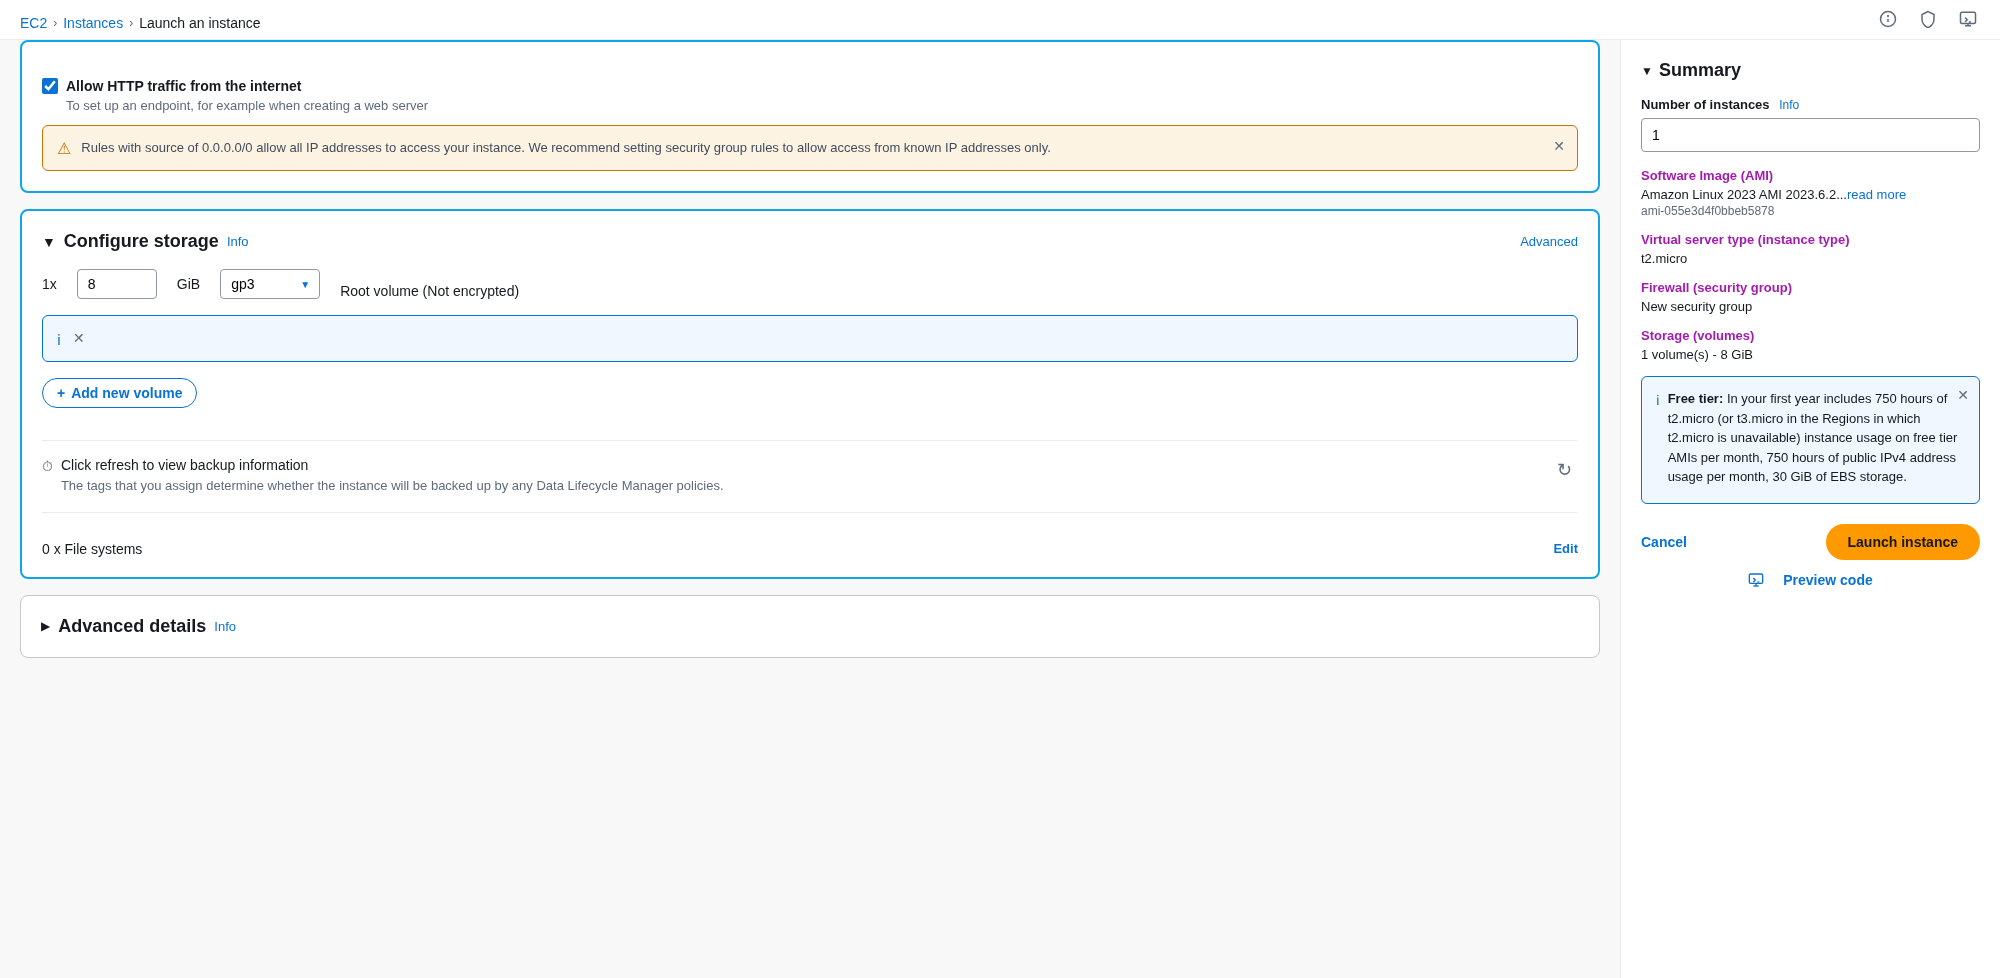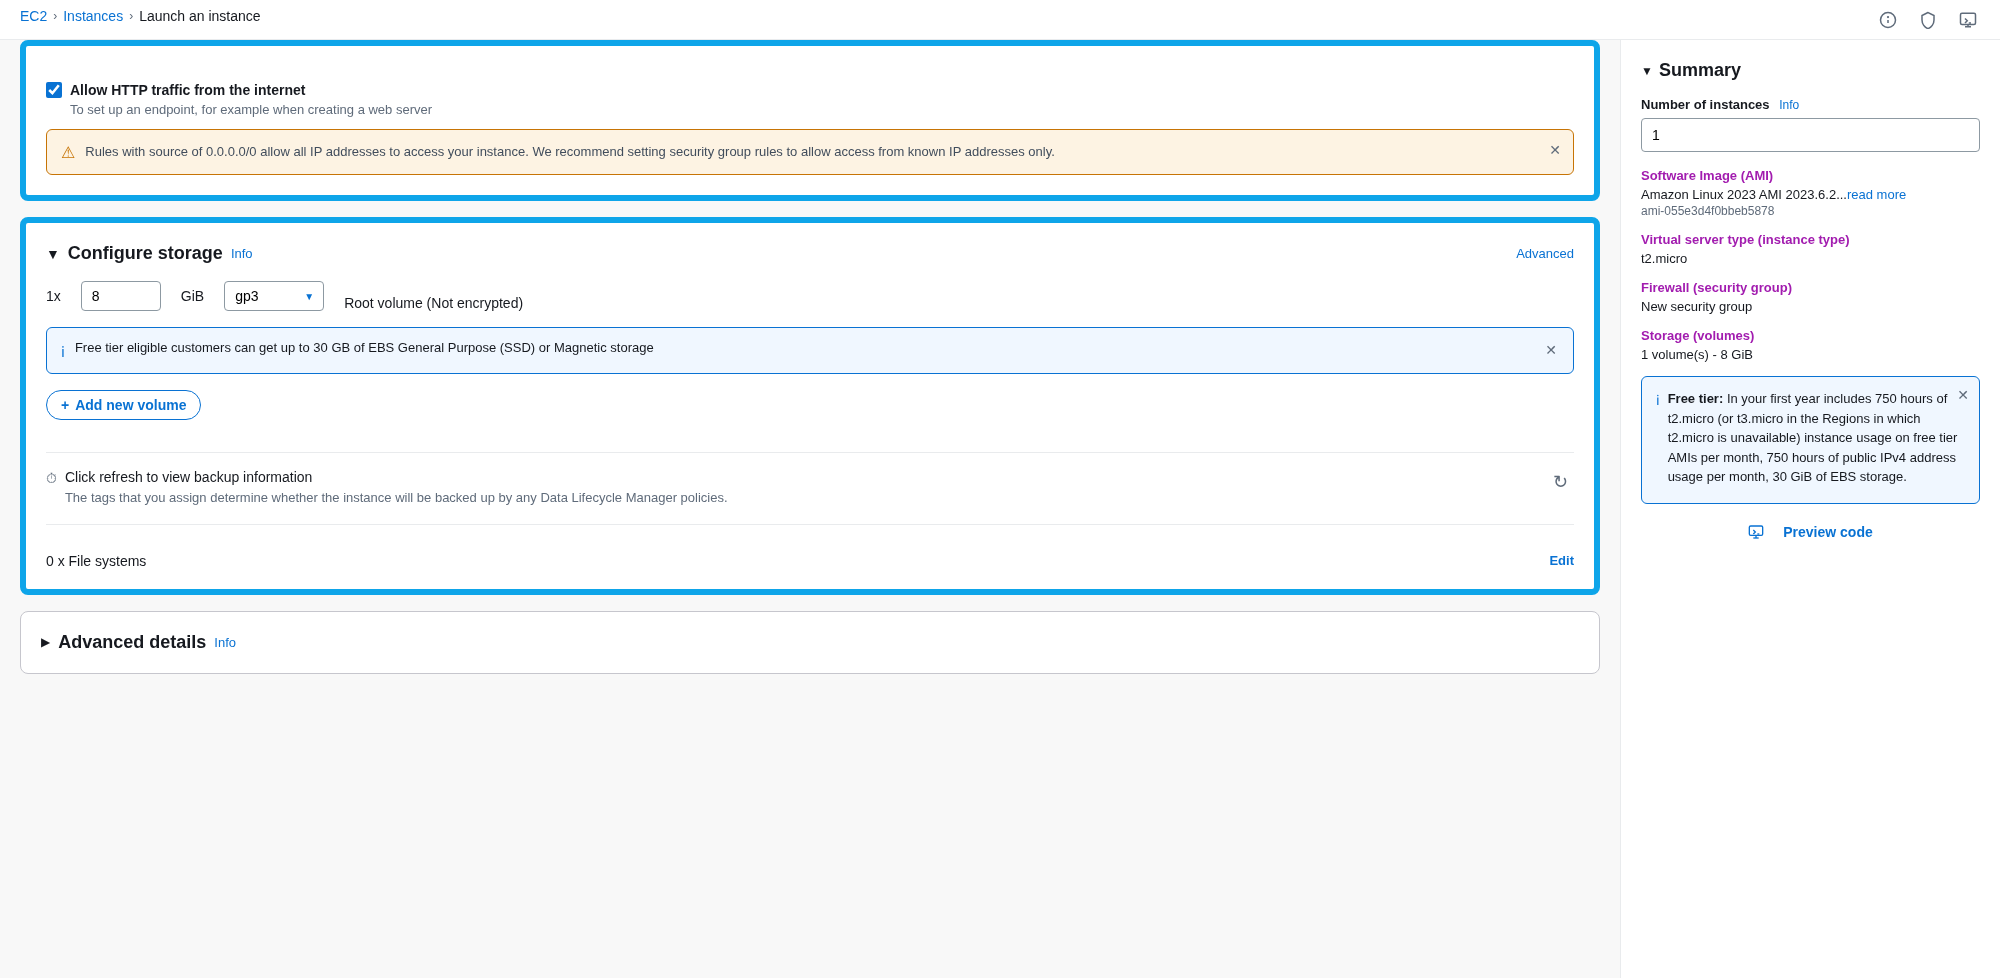--- a/index.html
+++ b/index.html
@@ -6,21 +6,21 @@
     body {
       font-family: "Amazon Ember", Arial, sans-serif;
       font-size: 14px;
       background: #f8f8f8;
       color: #16191f;
     }
 
     
     .top-nav {
       display: flex;
-      align-items: flex-start;
+      align-items: flex-end;
       justify-content: space-between;
       padding: 8px 20px;
       background: #fff;
       border-bottom: 1px solid #e9ebed;
       height: 40px;
     }
     .breadcrumb {
       display: flex;
       align-items: center;
       gap: 6px;
@@ -70,21 +70,21 @@
       background: #fff;
       border-left: 1px solid #e9ebed;
       overflow-y: auto;
       padding: 20px;
       flex-shrink: 0;
     }
 
     
     .section-card {
       background: #fff;
-      border: 6px solid #0ea5e9;
+      border: 2px solid #0ea5e9;
       border-radius: 8px;
       padding: 20px;
       margin-bottom: 16px;
     }
 
     
     .http-section {
       padding: 16px 0 0 0;
     }
     .checkbox-row {
@@ -529,21 +529,20 @@
             <option value="st1">st1</option>
             <option value="standard">standard</option>
           </select>
         </div>
         <span class="volume-label">Root volume  (Not encrypted)</span>
       </div>
 
       
       <div class="info-banner">
         <span class="info-banner-icon">ℹ</span>
-        <span class="info-banner-text">Free tier eligible customers can get up to 30 GB of EBS General Purpose (SSD) or Magnetic storage</span>
         <button class="close-btn" style="position:relative;top:auto;right:auto;">✕</button>
       </div>
 
       
       <button class="add-volume-btn">
         <span>+</span>
         <span>Add new volume</span>
       </button>
 
       <hr class="divider">
@@ -614,20 +613,24 @@
       <button class="free-tier-close">✕</button>
       <div class="free-tier-header">
         <span class="free-tier-icon">ℹ</span>
         <div class="free-tier-text">
           <strong>Free tier:</strong><span> In your first year includes 750 hours of t2.micro (or t3.micro in the Regions in which t2.micro is unavailable) instance usage on free tier AMIs per month, 750 hours of public IPv4 address usage per month, 30 GiB of EBS storage.</span>
         </div>
       </div>
     </div>
 
     
+    <div class="bottom-buttons">
+      <button class="cancel-btn">Cancel</button>
+      <button class="launch-btn">Launch instance</button>
+    </div>
 
     
     <div class="preview-code-row">
       <button class="preview-code-btn">
         <svg width="16" height="16" viewBox="0 0 24 24" fill="none" stroke="currentColor" stroke-width="2">
           <rect x="2" y="3" width="20" height="14" rx="2"></rect>
           <line x1="8" y1="21" x2="16" y2="21"></line>
           <line x1="12" y1="17" x2="12" y2="21"></line>
           <polyline points="8,9 11,12 8,15"></polyline>
           <line x1="14" y1="15" x2="17" y2="15"></line>

